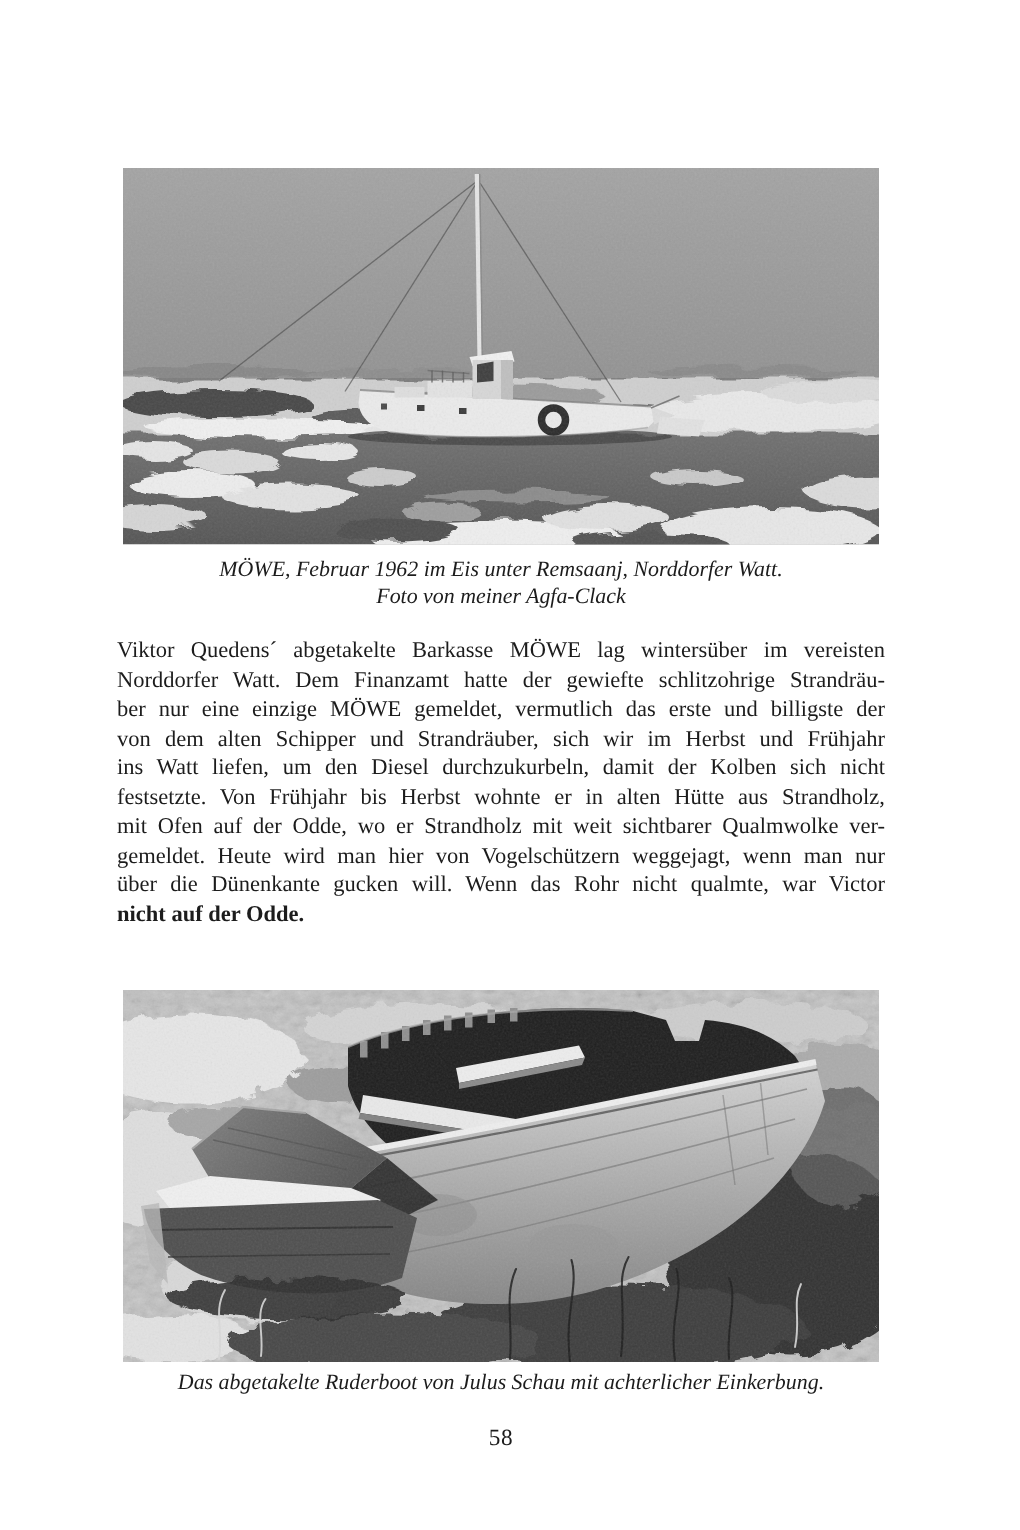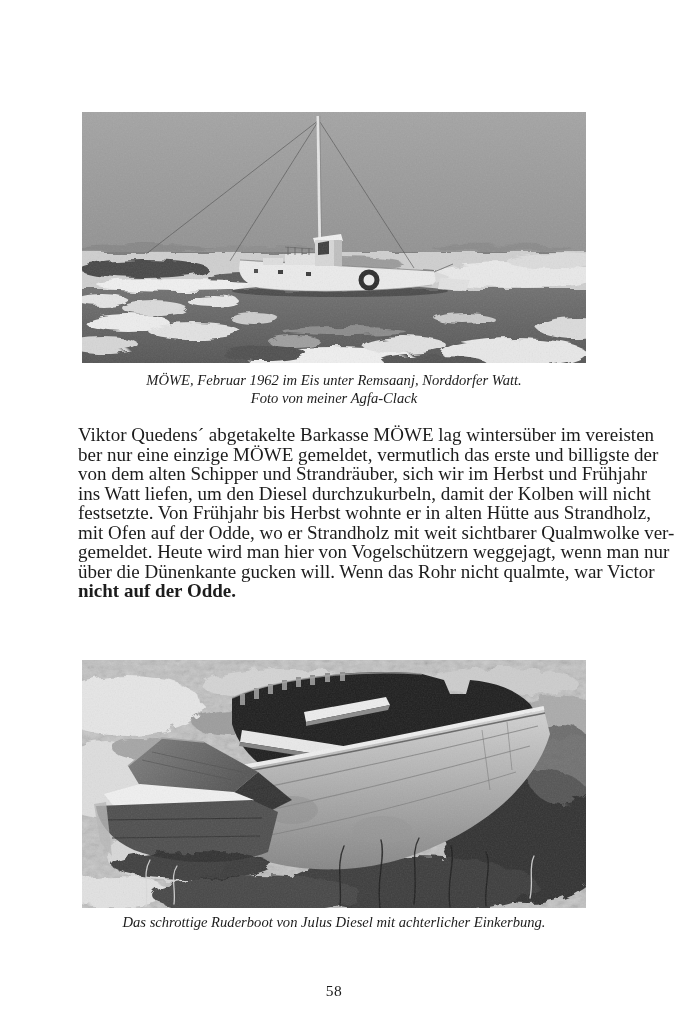--- a/index.html
+++ b/index.html
@@ -11,29 +11,29 @@
   .photo{position:absolute;left:82px;margin:0;padding:0;}
   .photo svg{display:block;width:100%;height:100%;}
   #photo-top{top:112px;width:504px;height:251px;}
   #photo-bottom{top:660px;width:504px;height:248px;}
   .caption{
     position:absolute;left:78px;width:512px;text-align:center;
     font-style:italic;font-size:14.6px;line-height:18.3px;
   }
   #caption-top{top:371px;}
   #caption-bottom{top:913px;}
-  .bodytext{position:absolute;left:78px;top:425px;width:512px;font-size:19px;}
+  .bodytext{position:absolute;left:78px;top:425px;width:512px;font-size:15px;}
   .jline{
     white-space:nowrap;text-align:justify;text-align-last:justify;
     line-height:19.55px;height:19.55px;
   }
   .jline.last{text-align-last:left;font-weight:bold;}
   .pagenum{
     position:absolute;left:78px;top:950px;width:512px;text-align:center;
-    font-size:15.5px;letter-spacing:0.5px;margin-top:32px;
+    font-size:15.5px;letter-spacing:0.5px;
   }
 </style>
 </head>
 <body>
 
 <div class="page">
 
   <figure class="photo" id="photo-top">
     <svg viewBox="0 0 504 251" preserveAspectRatio="none">
       <defs>
@@ -133,23 +133,24 @@
     </svg>
   </figure>
 
   <div class="caption" id="caption-top">
     <div>MÖWE, Februar 1962 im Eis unter Remsaanj, Norddorfer Watt.</div>
     <div>Foto von meiner Agfa-Clack</div>
   </div>
 
   <div class="bodytext">
     <div class="jline">Viktor Quedens´ abgetakelte Barkasse MÖWE lag wintersüber im vereisten</div>
+    <div class="jline">Norddorfer Watt. Dem Finanzamt hatte der gewiefte schlitzohrige Strandräu-</div>
     <div class="jline">ber nur eine einzige MÖWE gemeldet, vermutlich das erste und billigste der</div>
     <div class="jline">von dem alten Schipper und Strandräuber, sich wir im Herbst und Frühjahr</div>
-    <div class="jline">ins Watt liefen, um den Diesel durchzukurbeln, damit der Kolben will nicht</div>
+    <div class="jline">ins Watt liefen, um den Diesel durchzukurbeln, damit der Kolben sich nicht</div>
     <div class="jline">festsetzte. Von Frühjahr bis Herbst wohnte er in alten Hütte aus Strandholz,</div>
     <div class="jline">mit Ofen auf der Odde, wo er Strandholz mit weit sichtbarer Qualmwolke ver-</div>
     <div class="jline">gemeldet. Heute wird man hier von Vogelschützern weggejagt, wenn man nur</div>
     <div class="jline">über die Dünenkante gucken will. Wenn das Rohr nicht qualmte, war Victor</div>
     <div class="jline last">nicht auf der Odde.</div>
   </div>
 
   <figure class="photo" id="photo-bottom">
     <svg viewBox="0 0 504 248" preserveAspectRatio="none">
       <defs>
@@ -259,18 +260,18 @@
           <path d="M92,244 C94,228 88,216 95,206"></path>
           <path d="M448,238 C452,220 446,208 452,196"></path>
         </g>
       </g>
 
       <rect x="0" y="0" width="504" height="248" filter="url(#p2grain)" opacity="0.13"></rect>
     </svg>
   </figure>
 
   <div class="caption" id="caption-bottom">
-    <div>Das schrottige Ruderboot von Julus Diesel mit achterlicher Einkerbung.</div>
+    <div>Das abgetakelte Ruderboot von Julus Schau mit achterlicher Einkerbung.</div>
   </div>
 
   <div class="pagenum">58</div>
 
 </div>
 
 </body></html>

